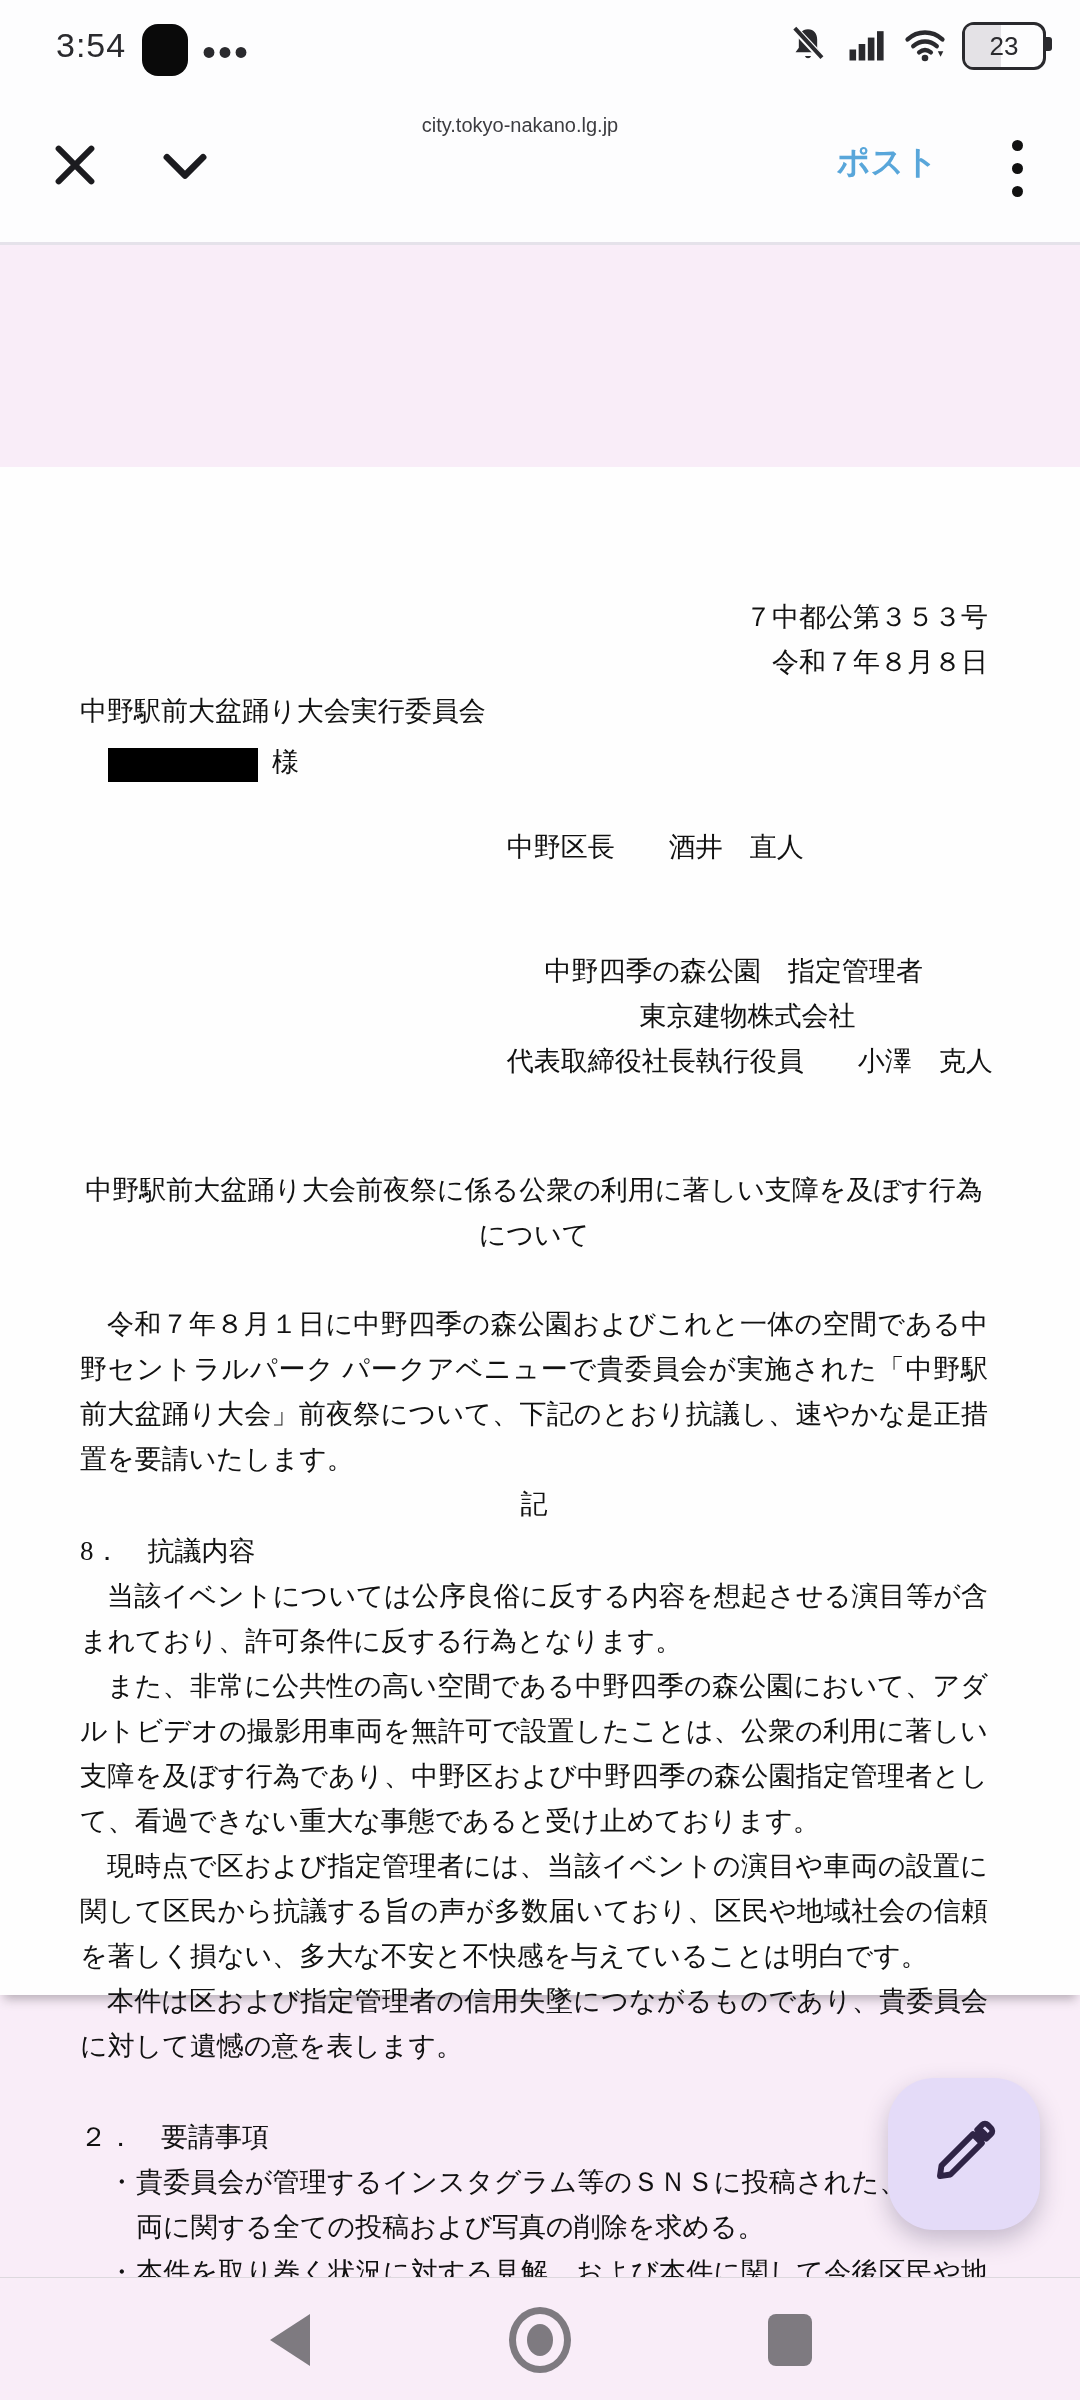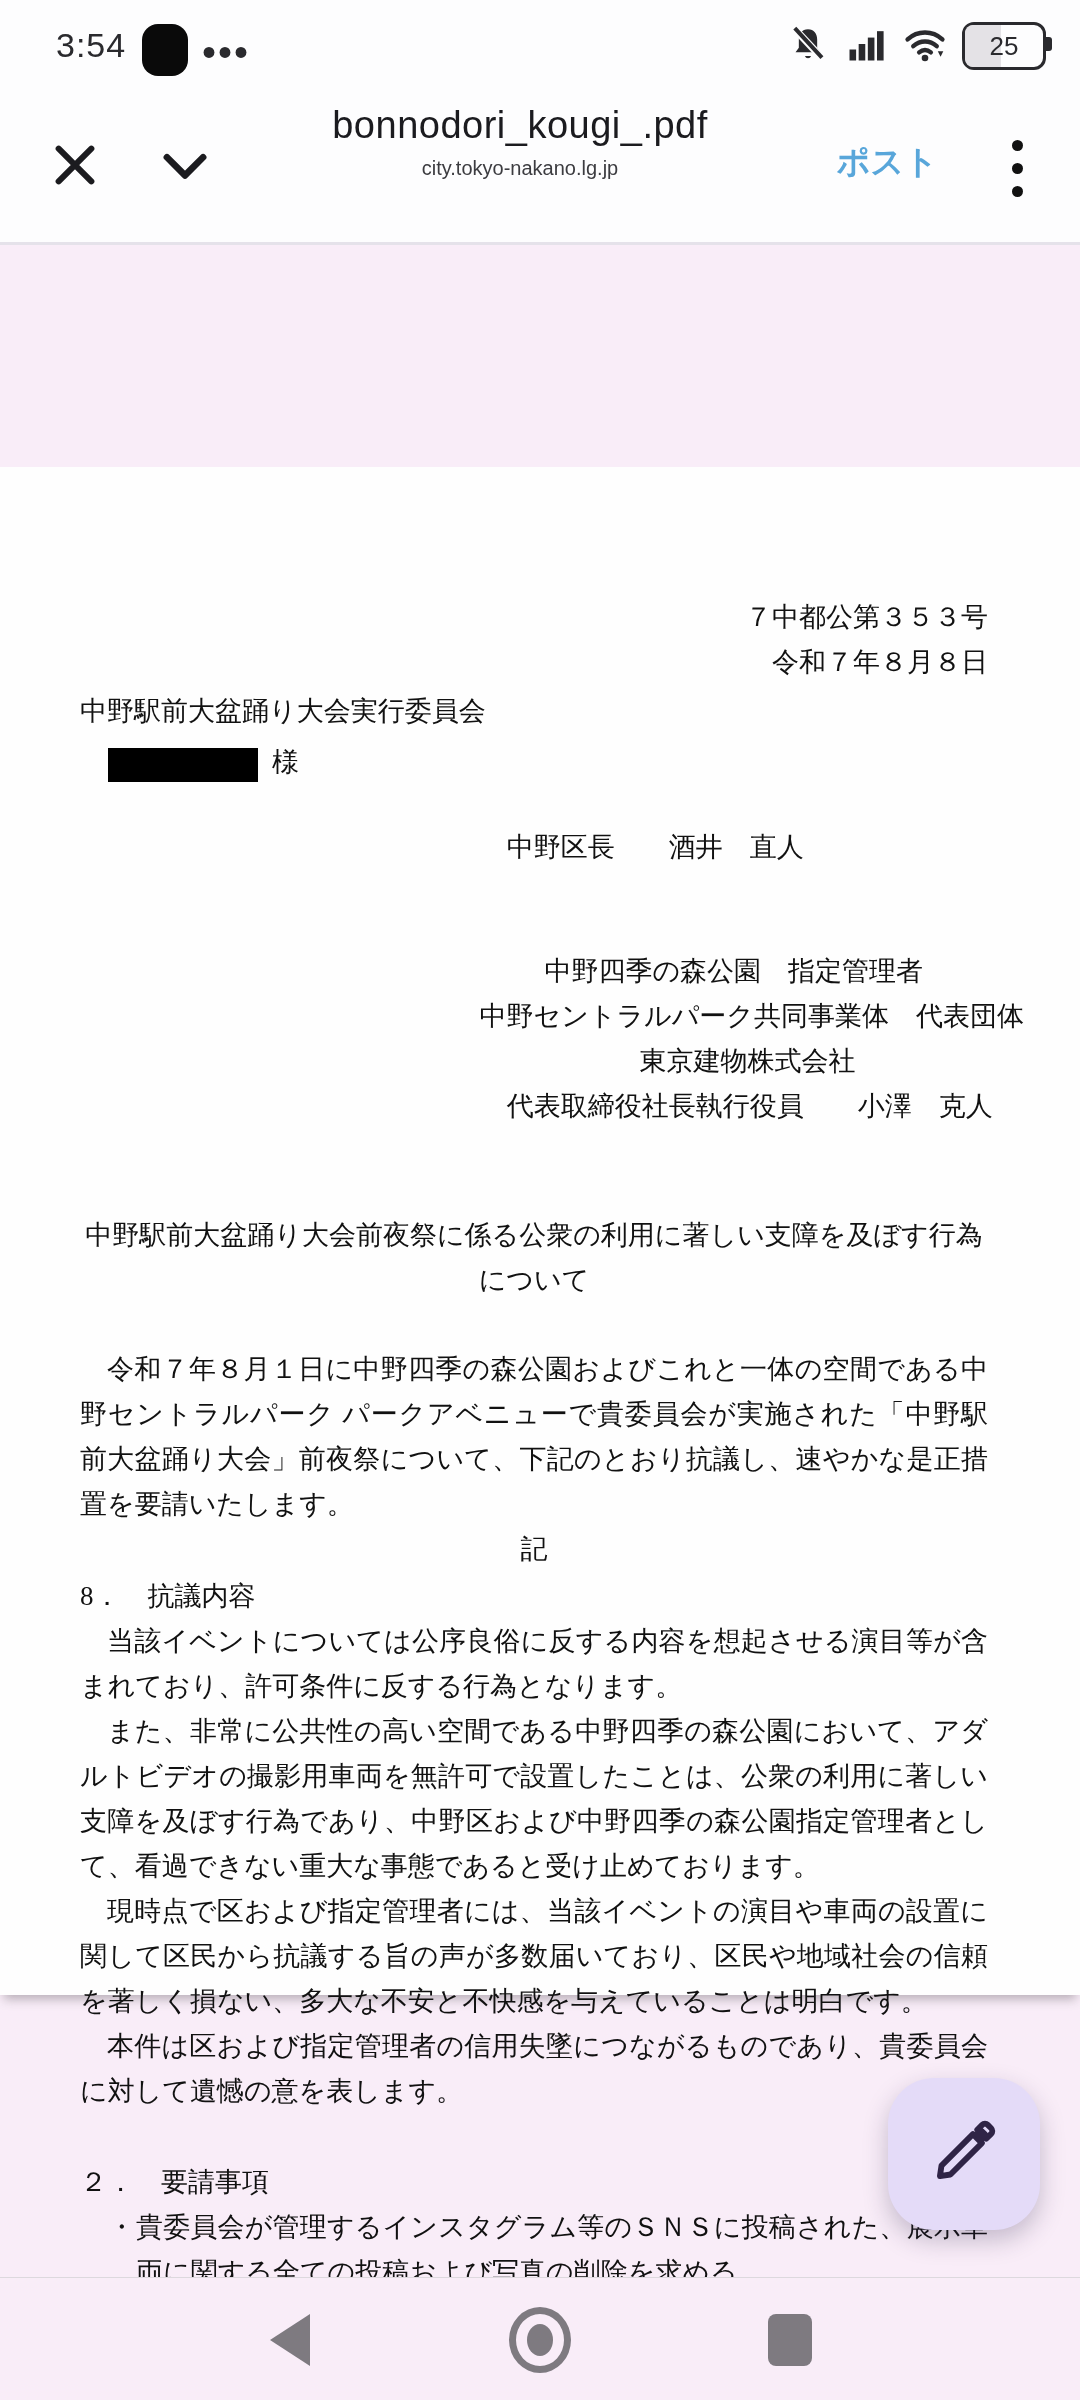--- a/index.html
+++ b/index.html
@@ -93,42 +93,41 @@
         <svg width="46" height="44" viewBox="0 0 24 24">
             <path d="M2.5 9.5C8 4.5 16 4.5 21.5 9.5" fill="none" stroke="#2a2a2e" stroke-width="2.4" stroke-linecap="round"></path>
             <path d="M5.6 13.2c3.8-3.4 9-3.4 12.8 0" fill="none" stroke="#2a2a2e" stroke-width="2.4" stroke-linecap="round"></path>
             <path d="M8.8 16.6c2-1.7 4.4-1.7 6.4 0" fill="none" stroke="#2a2a2e" stroke-width="2.4" stroke-linecap="round"></path>
             <circle cx="12" cy="19.6" r="1.8" fill="#2a2a2e"></circle>
             <path d="M19 16l3 0-1.5 3z" fill="#2a2a2e"></path>
           </svg>
       </span>
       <span class="batt">
           <i class="fill"></i>
-          <span>25</span>
+          <span>23</span>
         </span>
     </div>
   </div>
 
   <div class="header">
     <div class="hdr-btn" style="left:30px;">
       <span>
         <svg width="56" height="56" viewBox="0 0 24 24">
             <path d="M5 5l14 14M19 5L5 19" stroke="#1b1b1f" stroke-width="2.6" stroke-linecap="round"></path>
           </svg>
       </span>
     </div>
     <div class="hdr-btn" style="left:140px;">
       <span>
         <svg width="62" height="62" viewBox="0 0 24 24">
             <path d="M5 9l7 7 7-7" fill="none" stroke="#1b1b1f" stroke-width="2.6" stroke-linecap="round" stroke-linejoin="round"></path>
           </svg>
       </span>
     </div>
     <div class="hdr-title-wrap">
-      <div class="hdr-title">bonnodori_kougi_.pdf</div>
       <div class="hdr-url">city.tokyo-nakano.lg.jp</div>
     </div>
     <div class="post-btn">ポスト</div>
     <div class="kebab">
       <i></i>
         <i></i>
         <i></i>
     </div>
   </div>
   <div class="hdr-divider"></div>
@@ -142,21 +141,20 @@
 
         <div style="margin-top:4px;">中野駅前大盆踊り大会実行委員会</div>
         <div class="name-row">
           <span class="redacted"></span><span>様</span>
         </div>
 
         <div class="mayor">中野区長　　酒井　直人</div>
 
         <div class="mgr-block">
           <div class="mgr-l">中野四季の森公園　指定管理者</div>
-          <div class="mgr-l">中野セントラルパーク共同事業体　代表団体</div>
           <div class="mgr-i">東京建物株式会社</div>
           <div class="mgr-i">代表取締役社長執行役員　　小澤　克人</div>
         </div>
 
         <div class="subject">中野駅前大盆踊り大会前夜祭に係る公衆の利用に著しい支障を及ぼす行為について</div>
 
         <div class="para intro">令和７年８月１日に中野四季の森公園およびこれと一体の空間である中野セントラルパーク パークアベニューで貴委員会が実施された「中野駅前大盆踊り大会」前夜祭について、下記のとおり抗議し、速やかな是正措置を要請いたします。</div>
 
         <div class="ki">記</div>
 

